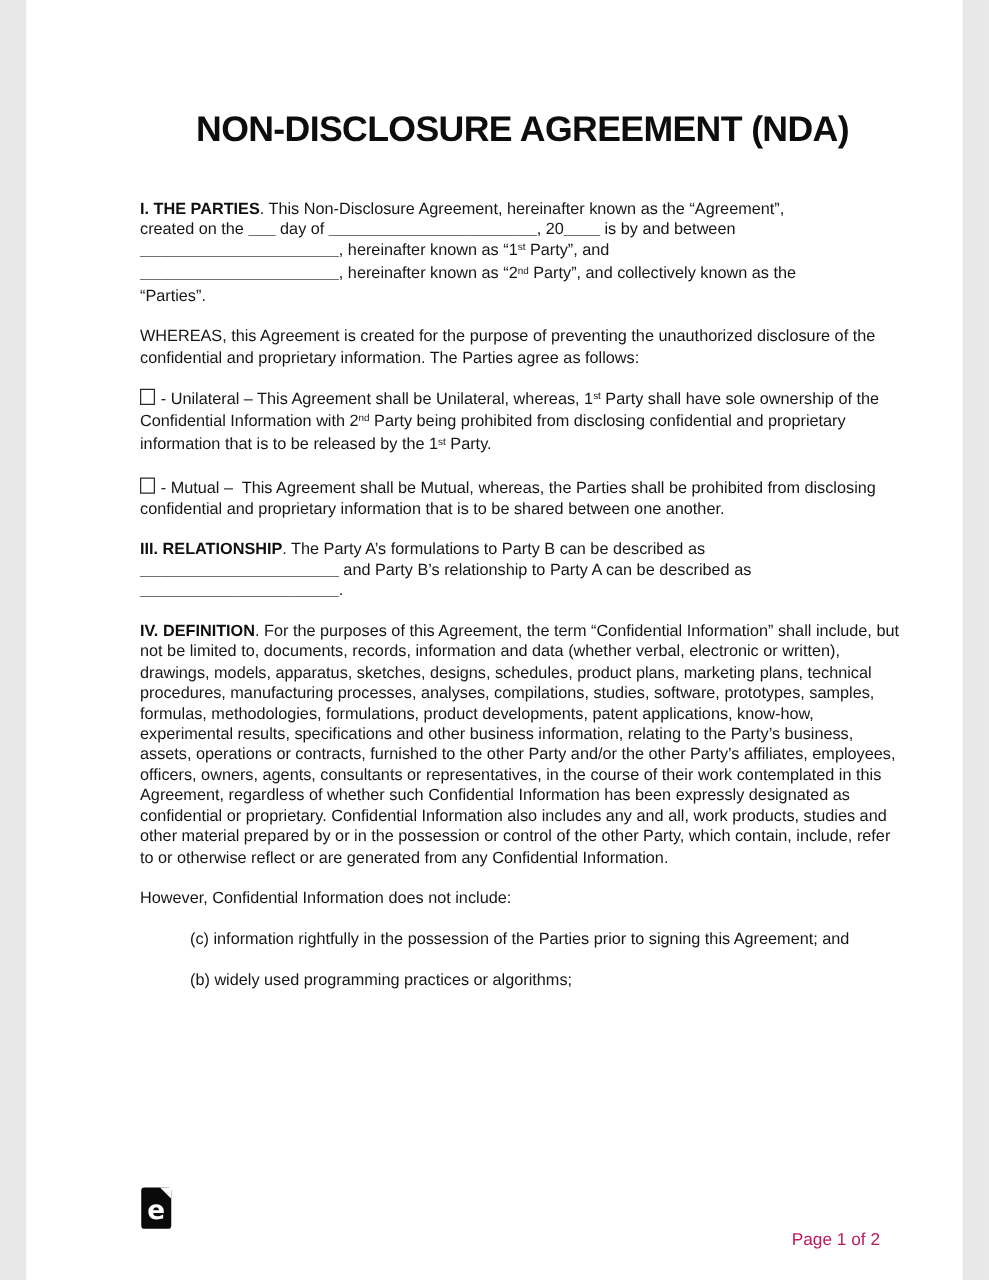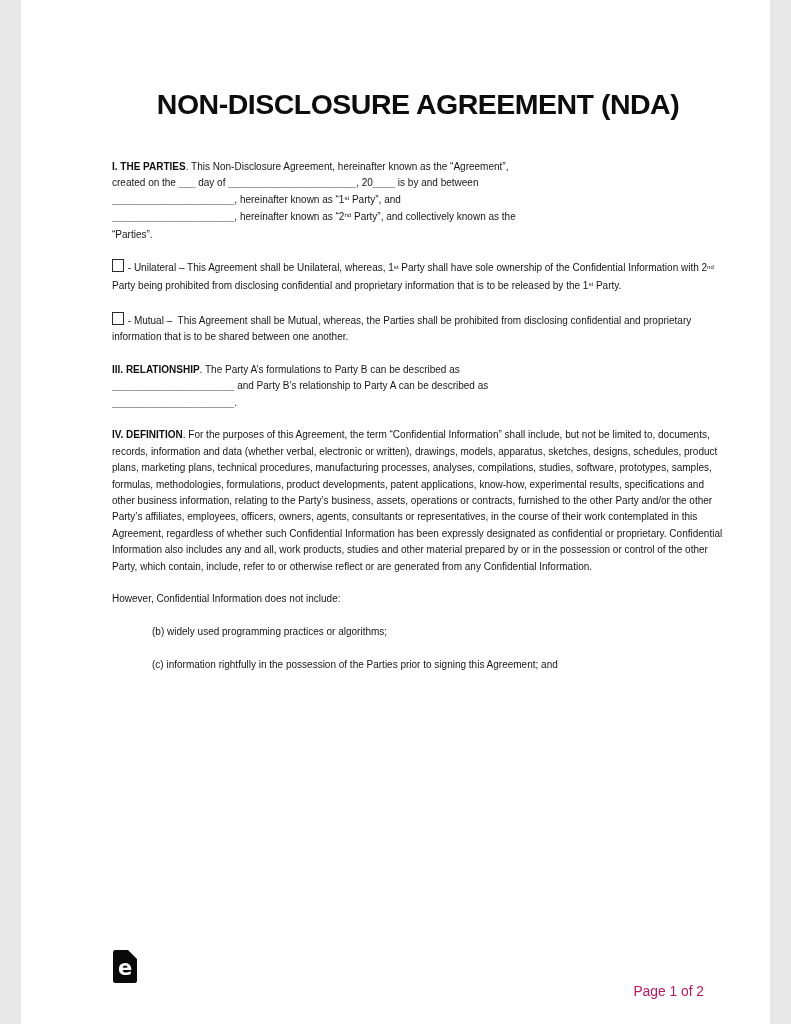--- a/index.html
+++ b/index.html
@@ -22,21 +22,21 @@
   .doc-title {
     font-size: 28.5px;
     font-weight: bold;
     text-align: center;
     letter-spacing: -0.5px;
     color: #0d0d0d;
     margin: 0 0 38px 0;
     white-space: nowrap;
   }
   .para {
-    font-size: 10px;
+    font-size: 13px;
     line-height: 16.4px;
     margin: 16.4px 0 0 0;
     white-space: pre-wrap;
   }
   .para:first-child { margin-top: 0; }
   .para.indent { padding-left: 40px; }
   .para b { font-weight: bold; color: #0f0f0f; }
   .para sup {
     font-size: 61%;
     vertical-align: baseline;
@@ -90,27 +90,28 @@
   }
 </style>
 </head>
 <body>
 
 <div class="page">
   <div class="content">
     <h1 class="doc-title">NON-DISCLOSURE AGREEMENT (NDA)</h1>
     <div id="doc-body">
         <p class="para"><b>I. THE PARTIES</b><span>. This Non-Disclosure Agreement, hereinafter known as the “Agreement”,</span><br><span>created on the </span><span class="blank">___</span><span> day of </span><span class="blank">_______________________</span><span>, 20</span><span class="blank">____</span><span> is by and between</span><br><span class="blank">______________________</span><span>, hereinafter known as “1</span><sup>st</sup><span> Party”, and</span><br><span class="blank">______________________</span><span>, hereinafter known as “2</span><sup>nd</sup><span> Party”, and collectively known as the</span><br><span>“Parties”.</span></p>
+        <p class="para"><span>WHEREAS, this Agreement is created for the purpose of preventing the unauthorized disclosure of the confidential and proprietary information. The Parties agree as follows:</span></p>
         <p class="para"><span class="checkbox"></span><span> - Unilateral – This Agreement shall be Unilateral, whereas, 1</span><sup>st</sup><span> Party shall have sole ownership of the Confidential Information with 2</span><sup>nd</sup><span> Party being prohibited from disclosing confidential and proprietary information that is to be released by the 1</span><sup>st</sup><span> Party.</span></p>
         <p class="para"><span class="checkbox"></span><span> - Mutual –&nbsp; This Agreement shall be Mutual, whereas, the Parties shall be prohibited from disclosing confidential and proprietary information that is to be shared between one another.</span></p>
         <p class="para"><b>III. RELATIONSHIP</b><span>. The Party A’s formulations to Party B can be described as</span><br><span class="blank">______________________</span><span> and Party B’s relationship to Party A can be described as</span><br><span class="blank">______________________</span><span>.</span></p>
         <p class="para"><b>IV. DEFINITION</b><span>. For the purposes of this Agreement, the term “Confidential Information” shall include, but not be limited to, documents, records, information and data (whether verbal, electronic or written), drawings, models, apparatus, sketches, designs, schedules, product plans, marketing plans, technical procedures, manufacturing processes, analyses, compilations, studies, software, prototypes, samples, formulas, methodologies, formulations, product developments, patent applications, know-how, experimental results, specifications and other business information, relating to the Party’s business, assets, operations or contracts, furnished to the other Party and/or the other Party’s affiliates, employees, officers, owners, agents, consultants or representatives, in the course of their work contemplated in this Agreement, regardless of whether such Confidential Information has been expressly designated as confidential or proprietary. Confidential Information also includes any and all, work products, studies and other material prepared by or in the possession or control of the other Party, which contain, include, refer to or otherwise reflect or are generated from any Confidential Information.</span></p>
         <p class="para"><span>However, Confidential Information does not include:</span></p>
+        <p class="para indent"><span>(c) information rightfully in the possession of the Parties prior to signing this Agreement; and</span></p>
         <p class="para indent"><span>(b) widely used programming practices or algorithms;</span></p>
-        <p class="para indent"><span>(c) information rightfully in the possession of the Parties prior to signing this Agreement; and</span></p>
       </div>
   </div>
 
   <div class="footer-logo">
     <span class="fold"></span>
     <span class="letter">e</span>
   </div>
   <div class="page-number">Page 1 of 2</div>
 </div>
 

